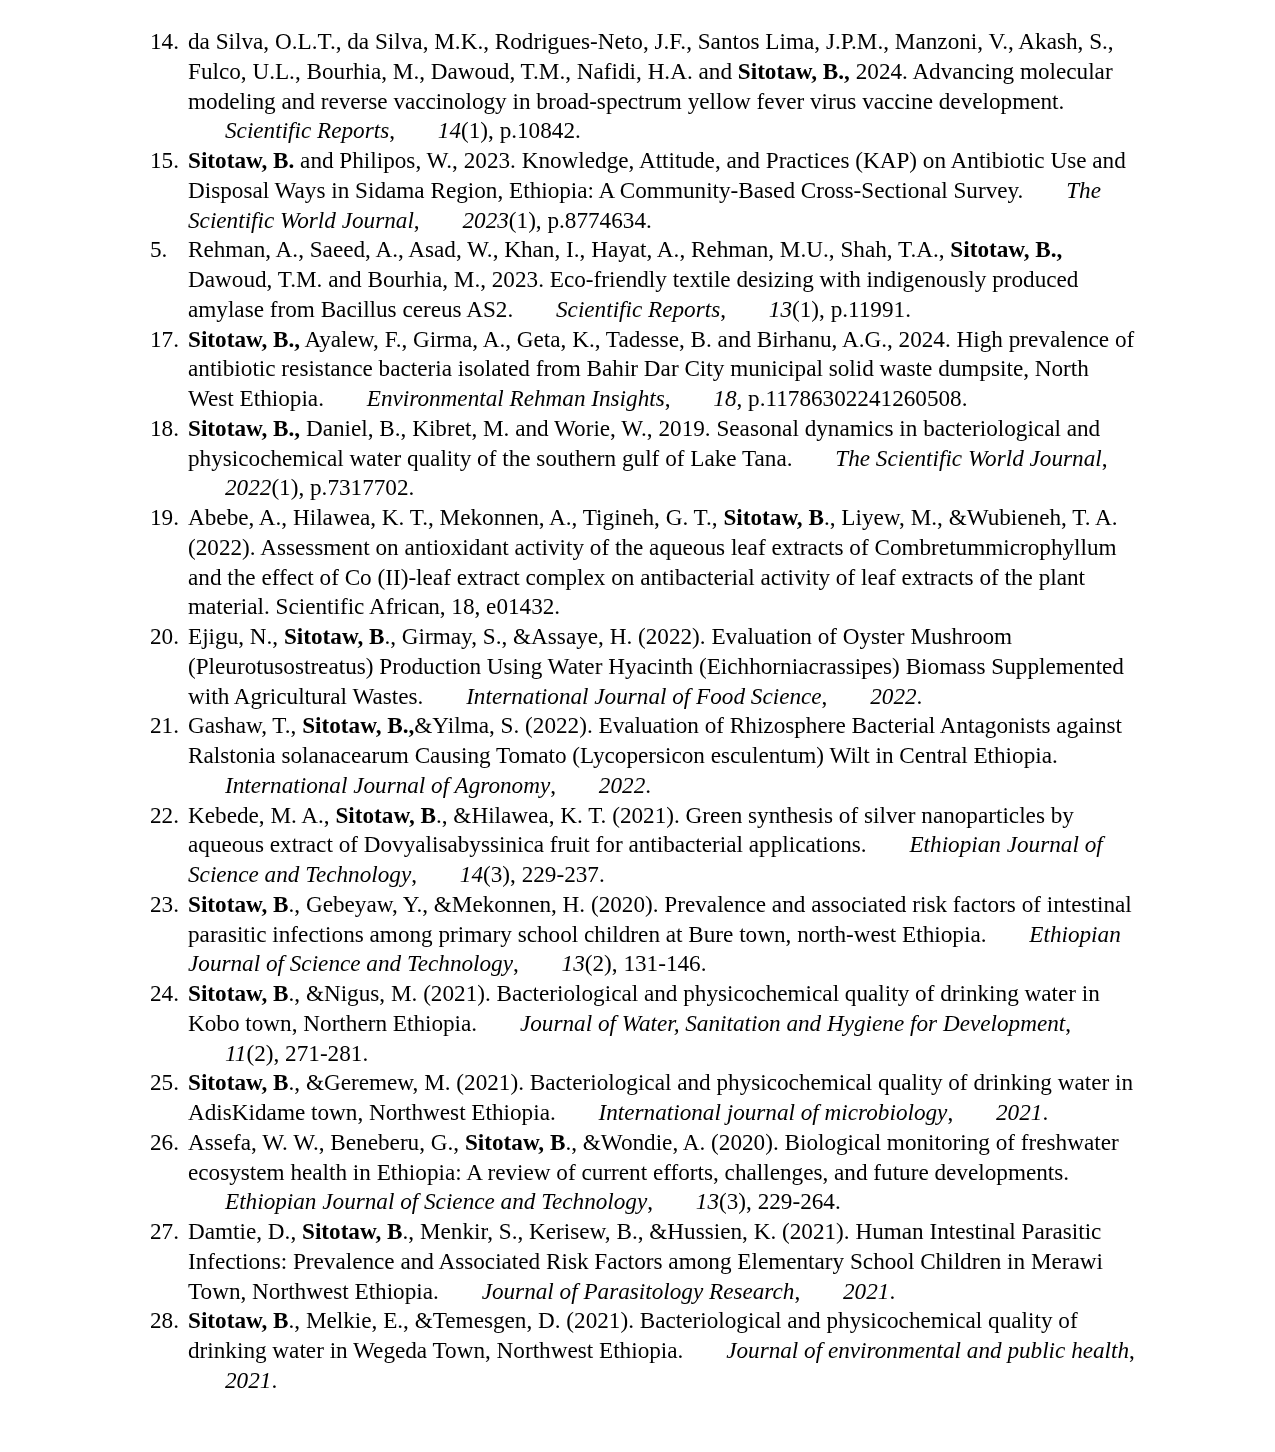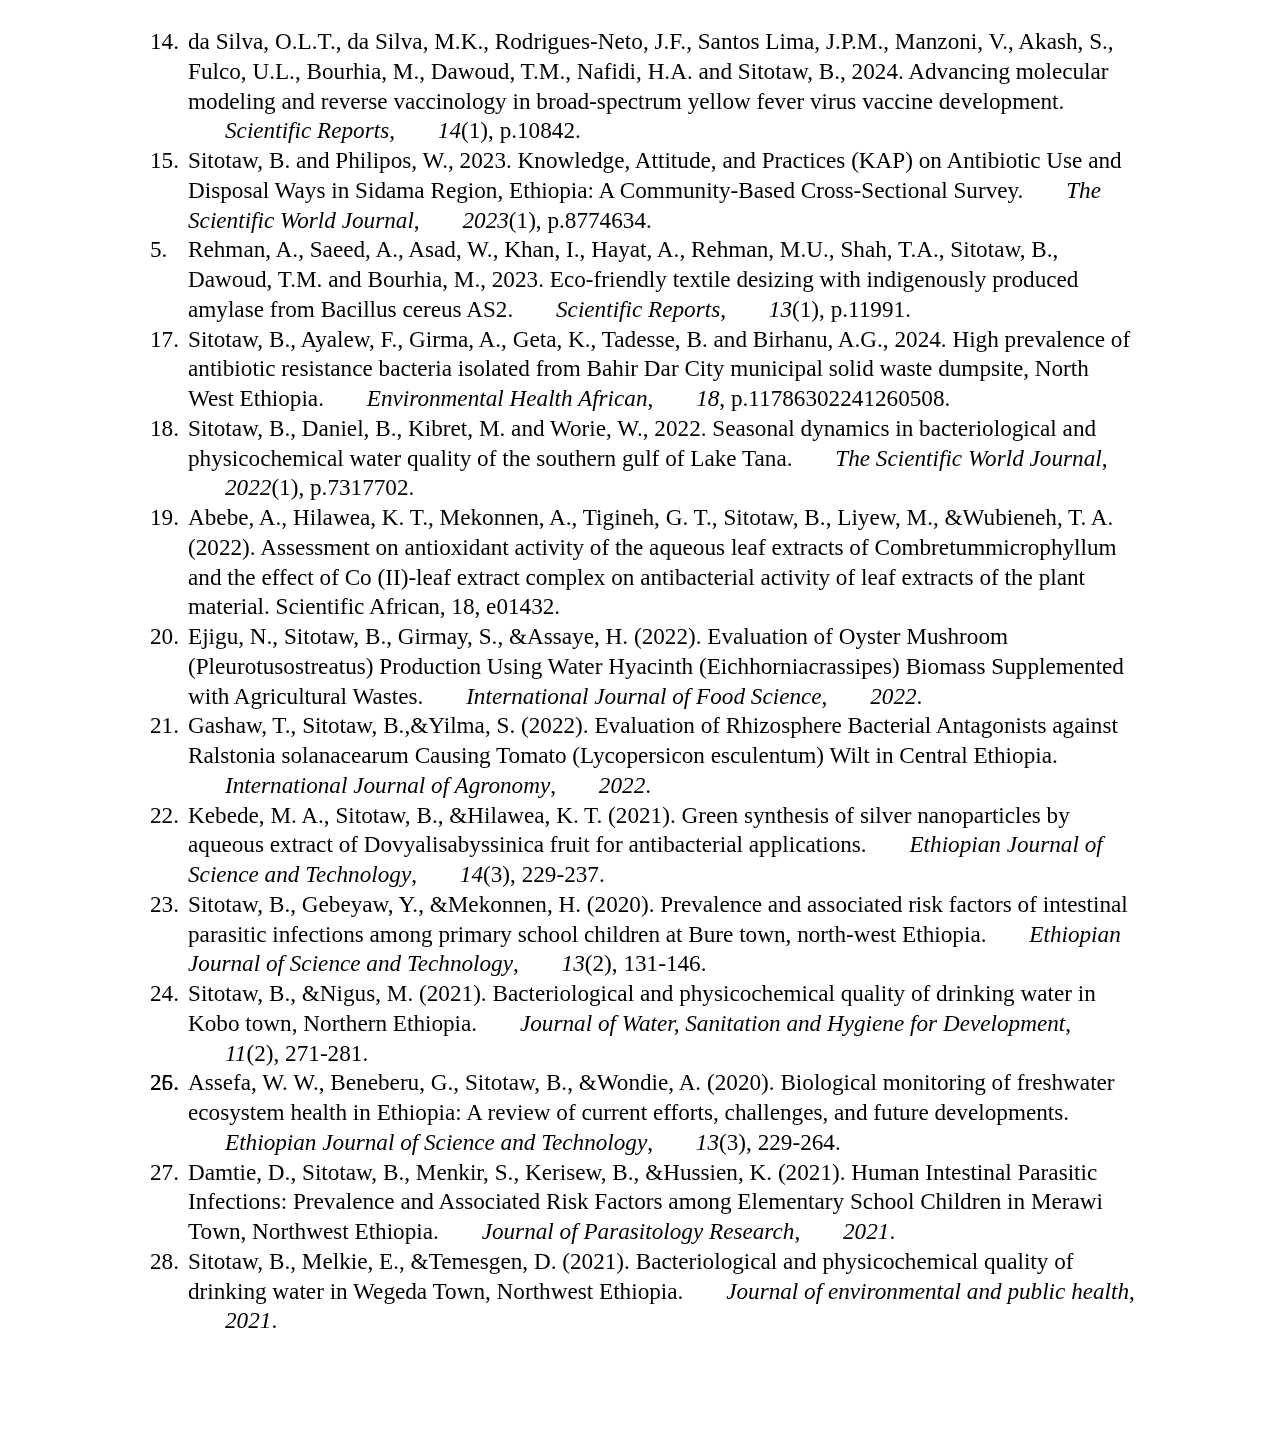--- a/index.html
+++ b/index.html
@@ -37,21 +37,21 @@
     .ref-item {
       position: relative;
       padding-left: 38px;
       margin: 0;
     }
     .ref-num {
       position: absolute;
       left: 0;
       top: 0;
     }
-    .ref-text b { font-weight: normal; }
+    .ref-text b { font-weight: bold; }
     .ref-text i { font-style: italic; margin-left: 37px; }
   </style>
 </head>
 <body>
 
 <div class="page">
   <ol class="ref-list">
 
       <li class="ref-item">
         <span class="ref-num">14.</span>
@@ -63,26 +63,26 @@
         <span class="ref-text"><b>Sitotaw, B.</b><span> and Philipos, W., 2023. Knowledge, Attitude, and Practices (KAP) on Antibiotic Use and Disposal Ways in Sidama Region, Ethiopia: A Community-Based Cross-Sectional Survey. </span><i>The Scientific World Journal</i><span>, </span><i>2023</i><span>(1), p.8774634.</span></span>
       </li>
 
       <li class="ref-item">
         <span class="ref-num">5.</span>
         <span class="ref-text"><span>Rehman, A., Saeed, A., Asad, W., Khan, I., Hayat, A., Rehman, M.U., Shah, T.A., </span><b>Sitotaw, B.,</b><span> Dawoud, T.M. and Bourhia, M., 2023. Eco-friendly textile desizing with indigenously produced amylase from Bacillus cereus AS2. </span><i>Scientific Reports</i><span>, </span><i>13</i><span>(1), p.11991.</span></span>
       </li>
 
       <li class="ref-item">
         <span class="ref-num">17.</span>
-        <span class="ref-text"><b>Sitotaw, B.,</b><span> Ayalew, F., Girma, A., Geta, K., Tadesse, B. and Birhanu, A.G., 2024. High prevalence of antibiotic resistance bacteria isolated from Bahir Dar City municipal solid waste dumpsite, North West Ethiopia. </span><i>Environmental Health African</i><span>, </span><i>18</i><span>, p.11786302241260508.</span></span>
+        <span class="ref-text"><b>Sitotaw, B.,</b><span> Ayalew, F., Girma, A., Geta, K., Tadesse, B. and Birhanu, A.G., 2024. High prevalence of antibiotic resistance bacteria isolated from Bahir Dar City municipal solid waste dumpsite, North West Ethiopia. </span><i>Environmental Rehman Insights</i><span>, </span><i>18</i><span>, p.11786302241260508.</span></span>
       </li>
 
       <li class="ref-item">
         <span class="ref-num">18.</span>
-        <span class="ref-text"><b>Sitotaw, B.,</b><span> Daniel, B., Kibret, M. and Worie, W., 2022. Seasonal dynamics in bacteriological and physicochemical water quality of the southern gulf of Lake Tana. </span><i>The Scientific World Journal</i><span>, </span><i>2022</i><span>(1), p.7317702.</span></span>
+        <span class="ref-text"><b>Sitotaw, B.,</b><span> Daniel, B., Kibret, M. and Worie, W., 2019. Seasonal dynamics in bacteriological and physicochemical water quality of the southern gulf of Lake Tana. </span><i>The Scientific World Journal</i><span>, </span><i>2022</i><span>(1), p.7317702.</span></span>
       </li>
 
       <li class="ref-item">
         <span class="ref-num">19.</span>
         <span class="ref-text"><span>Abebe, A., Hilawea, K. T., Mekonnen, A., Tigineh, G. T., </span><b>Sitotaw, B</b><span>., Liyew, M., &amp;Wubieneh, T. A. (2022). Assessment on antioxidant activity of the aqueous leaf extracts of Combretummicrophyllum and the effect of Co (II)-leaf extract complex on antibacterial activity of leaf extracts of the plant material. Scientific African, 18, e01432.</span></span>
       </li>
 
       <li class="ref-item">
         <span class="ref-num">20.</span>
         <span class="ref-text"><span>Ejigu, N., </span><b>Sitotaw, B</b><span>., Girmay, S., &amp;Assaye, H. (2022). Evaluation of Oyster Mushroom (Pleurotusostreatus) Production Using Water Hyacinth (Eichhorniacrassipes) Biomass Supplemented with Agricultural Wastes. </span><i>International Journal of Food Science</i><span>, </span><i>2022</i><span>.</span></span>
@@ -103,20 +103,21 @@
         <span class="ref-text"><b>Sitotaw, B</b><span>., Gebeyaw, Y., &amp;Mekonnen, H. (2020). Prevalence and associated risk factors of intestinal parasitic infections among primary school children at Bure town, north-west Ethiopia. </span><i>Ethiopian Journal of Science and Technology</i><span>, </span><i>13</i><span>(2), 131-146.</span></span>
       </li>
 
       <li class="ref-item">
         <span class="ref-num">24.</span>
         <span class="ref-text"><b>Sitotaw, B</b><span>., &amp;Nigus, M. (2021). Bacteriological and physicochemical quality of drinking water in Kobo town, Northern Ethiopia. </span><i>Journal of Water, Sanitation and Hygiene for Development</i><span>, </span><i>11</i><span>(2), 271-281.</span></span>
       </li>
 
       <li class="ref-item">
         <span class="ref-num">25.</span>
+        <span class="ref-text"><b>Sitotaw, B</b><span>., &amp;Geremew, M. (2021). Bacteriological and physicochemical quality of drinking water in AdisKidame town, Northwest Ethiopia. </span><i>International journal of microbiology</i><span>, </span><i>2021</i><span>.</span></span>
       </li>
 
       <li class="ref-item">
         <span class="ref-num">26.</span>
         <span class="ref-text"><span>Assefa, W. W., Beneberu, G., </span><b>Sitotaw, B</b><span>., &amp;Wondie, A. (2020). Biological monitoring of freshwater ecosystem health in Ethiopia: A review of current efforts, challenges, and future developments. </span><i>Ethiopian Journal of Science and Technology</i><span>, </span><i>13</i><span>(3), 229-264.</span></span>
       </li>
 
       <li class="ref-item">
         <span class="ref-num">27.</span>
         <span class="ref-text"><span>Damtie, D., </span><b>Sitotaw, B</b><span>., Menkir, S., Kerisew, B., &amp;Hussien, K. (2021). Human Intestinal Parasitic Infections: Prevalence and Associated Risk Factors among Elementary School Children in Merawi Town, Northwest Ethiopia. </span><i>Journal of Parasitology Research</i><span>, </span><i>2021</i><span>.</span></span>

